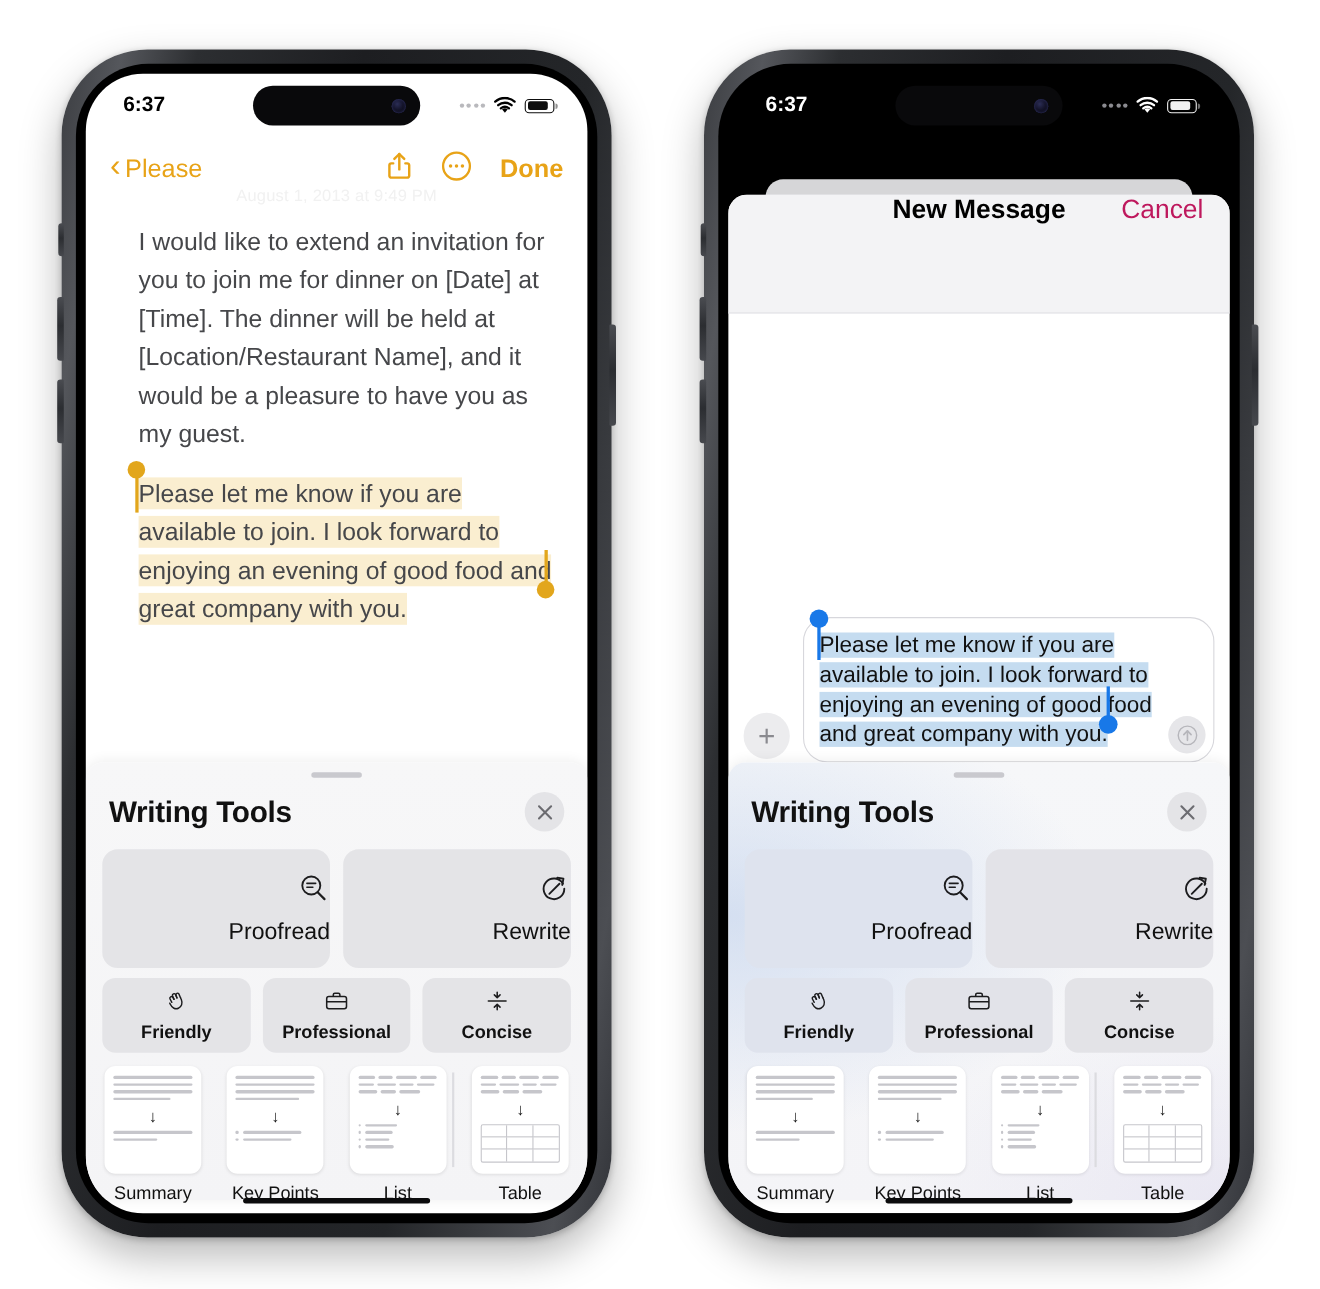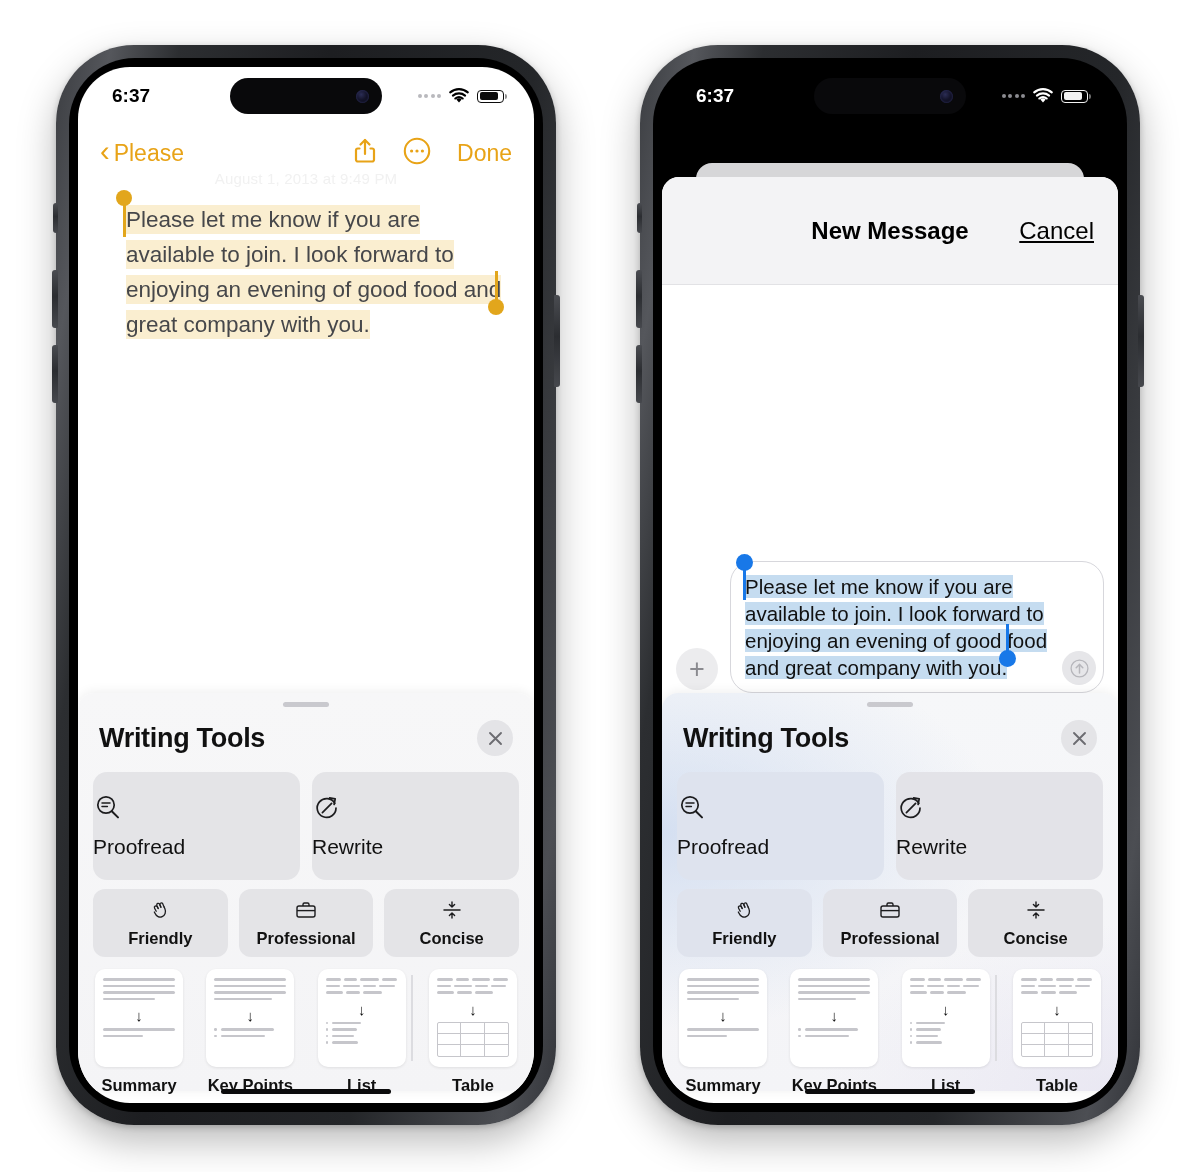--- a/index.html
+++ b/index.html
@@ -88,21 +88,21 @@
   
   .notes-nav {
     position: absolute; top: 58px; left: 0; right: 0; height: 56px;
     display: flex; align-items: center; padding: 0 22px;
     color: #E8A317;
   }
   .nav-back { display: flex; align-items: center; gap: 4px; font-size: 23px; cursor: pointer; }
   .nav-back .chev { font-size: 29px; line-height: 1; font-weight: 300; margin-top: -3px; }
   .nav-spacer { flex: 1; }
   .nav-icons { display: flex; align-items: center; gap: 26px; }
-  .nav-done { font-size: 23px; font-weight: normal; margin-left: 26px; }
+  .nav-done { font-size: 23px; font-weight: bold; margin-left: 26px; }
 
   .note-date {
     position: absolute; top: 103px; left: 0; right: 0;
     text-align: center; font-size: 15px; color: #f1f1f1;
     letter-spacing: .2px;
   }
   .note-body {
     position: absolute; top: 135px; left: 48px; right: 32px;
     font-size: 22.5px; line-height: 35px; color: #46474a;
   }
@@ -122,25 +122,25 @@
     position: absolute; top: 96px; left: 34px; right: 34px; height: 70px;
     background: #d6d6d8; border-radius: 16px 16px 0 0;
   }
   .msg-sheet {
     position: absolute; top: 110px; left: 0; right: 0; bottom: 0;
     background: #fff; border-radius: 17px 17px 0 0;
     overflow: hidden;
   }
   .msg-header {
     height: 108px; background: #f3f3f5;
-    display: flex; align-items: center; justify-content: center;
+    display: flex; align-items: flex-start; justify-content: center;
     position: relative; border-bottom: 1px solid #e2e2e5;
   }
   .msg-title { font-size: 24px; font-weight: bold; color: #000; }
-  .msg-cancel { position: absolute; right: 24px; font-size: 24px; color: #000000; cursor: pointer; text-decoration: underline; }
+  .msg-cancel { position: absolute; right: 24px; font-size: 24px; color: #be185d; cursor: pointer; }
   .msg-tofield {
     height: 62px; display: flex; align-items: center; padding: 0 24px;
     border-bottom: 1px solid #e4e4e7; font-size: 21px; color: #6d6d72;
   }
   .msg-thread { flex: 1; background: #fff; }
 
   .composer-row {
     position: absolute; left: 0; right: 0; bottom: 0;
     display: flex; align-items: flex-end; gap: 12px;
     padding: 0 14px 12px 14px;
@@ -191,21 +191,21 @@
   .wt-title { font-size: 27px; font-weight: bold; color: #111; letter-spacing: -.3px; }
   .wt-close {
     width: 36px; height: 36px; border-radius: 50%; background: #e4e4e7;
     display: flex; align-items: center; justify-content: center; cursor: pointer;
     color: #6c6c71;
   }
 
   .wt-row-main { display: flex; gap: 12px; margin-top: 16px; }
   .wt-main-btn {
     flex: 1; height: 108px; border-radius: 14px; background: #e4e4e7;
-    display: flex; flex-direction: column; align-items: flex-start; justify-content: center;
+    display: flex; flex-direction: column; align-items: flex-end; justify-content: center;
     gap: 8px; cursor: pointer;
   }
   .tinted .wt-main-btn:first-child { background: #dee3ee; }
   .tinted .wt-main-btn:last-child  { background: #e3e3e8; }
   .wt-main-label { font-size: 21px; color: #111; }
 
   .wt-row-tone { display: flex; gap: 11px; margin-top: 9px; }
   .wt-tone-btn {
     flex: 1; height: 68px; border-radius: 12px; background: #e4e4e7;
     display: flex; flex-direction: column; align-items: center; justify-content: center;
@@ -220,21 +220,21 @@
   .fmt-item {
     width: 92px; display: flex; flex-direction: column; align-items: center; gap: 9px;
     cursor: pointer;
   }
   .fmt-gap { flex: 1; }
   .fmt-card {
     width: 88px; height: 98px; background: #fff; border-radius: 10px;
     box-shadow: 0 1px 3px rgba(0,0,0,.09);
     padding: 9px 8px; display: flex; flex-direction: column;
   }
-  .fmt-label { font-size: 16.5px; font-weight: bold; color: #111; }
+  .fmt-label { font-size: 16.5px; font-weight: normal; color: #111; }
   .ln { height: 2.5px; border-radius: 2px; background: #c6c6cb; margin-bottom: 4px; }
   .arrowdown { text-align: center; font-size: 15px; color: #111; line-height: 1; margin: 4px 0 5px; font-weight: bold; }
   .chips { display: flex; gap: 3px; margin-bottom: 4px; }
   .chips i { height: 2.5px; border-radius: 2px; background: #c6c6cb; display: block; }
   .bullets .brow { display: flex; align-items: center; gap: 4px; margin-bottom: 4px; }
   .bullets .bdot { width: 2.5px; height: 2.5px; border-radius: 50%; background: #c6c6cb; flex: 0 0 auto; }
   .bullets .bln { height: 2.5px; border-radius: 2px; background: #c6c6cb; }
   .minitable { border: 1px solid #c6c6cb; border-radius: 2px; display: grid; grid-template-columns: 1fr 1fr 1fr; }
   .minitable span { border-right: 1px solid #c6c6cb; border-bottom: 1px solid #c6c6cb; height: 11px; display: block; }
   .minitable span:nth-child(3n) { border-right: none; }
@@ -309,20 +309,21 @@
                 <circle cx="19.4" cy="14" r="1.6" fill="#E8A317"></circle>
               </svg>
           </span>
         </span>
         <span class="nav-done">Done</span>
       </div>
 
       <div class="note-date">August 1, 2013 at 9:49 PM</div>
 
       <div class="note-body">
+        <div class="note-para">I would like to extend an invitation for you to join me for dinner on [Date] at [Time]. The dinner will be held at [Location/Restaurant Name], and it would be a pleasure to have you as my guest.</div>
         <div class="note-sel-wrap">
           <span class="hl">Please let me know if you are available to join. I look forward to enjoying an evening of good food and great company with you.</span>
           <span class="handle-bar" style="left:-3px; top:-4px; height:34px;"></span>
           <span class="handle-dot" style="left:-10px; top:-17px;"></span>
           <span class="handle-bar" style="left:369px; top:64px; height:34px;"></span>
           <span class="handle-dot" style="left:362px; top:92px;"></span>
         </div>
       </div>
 
       <div class="wt-panel">

